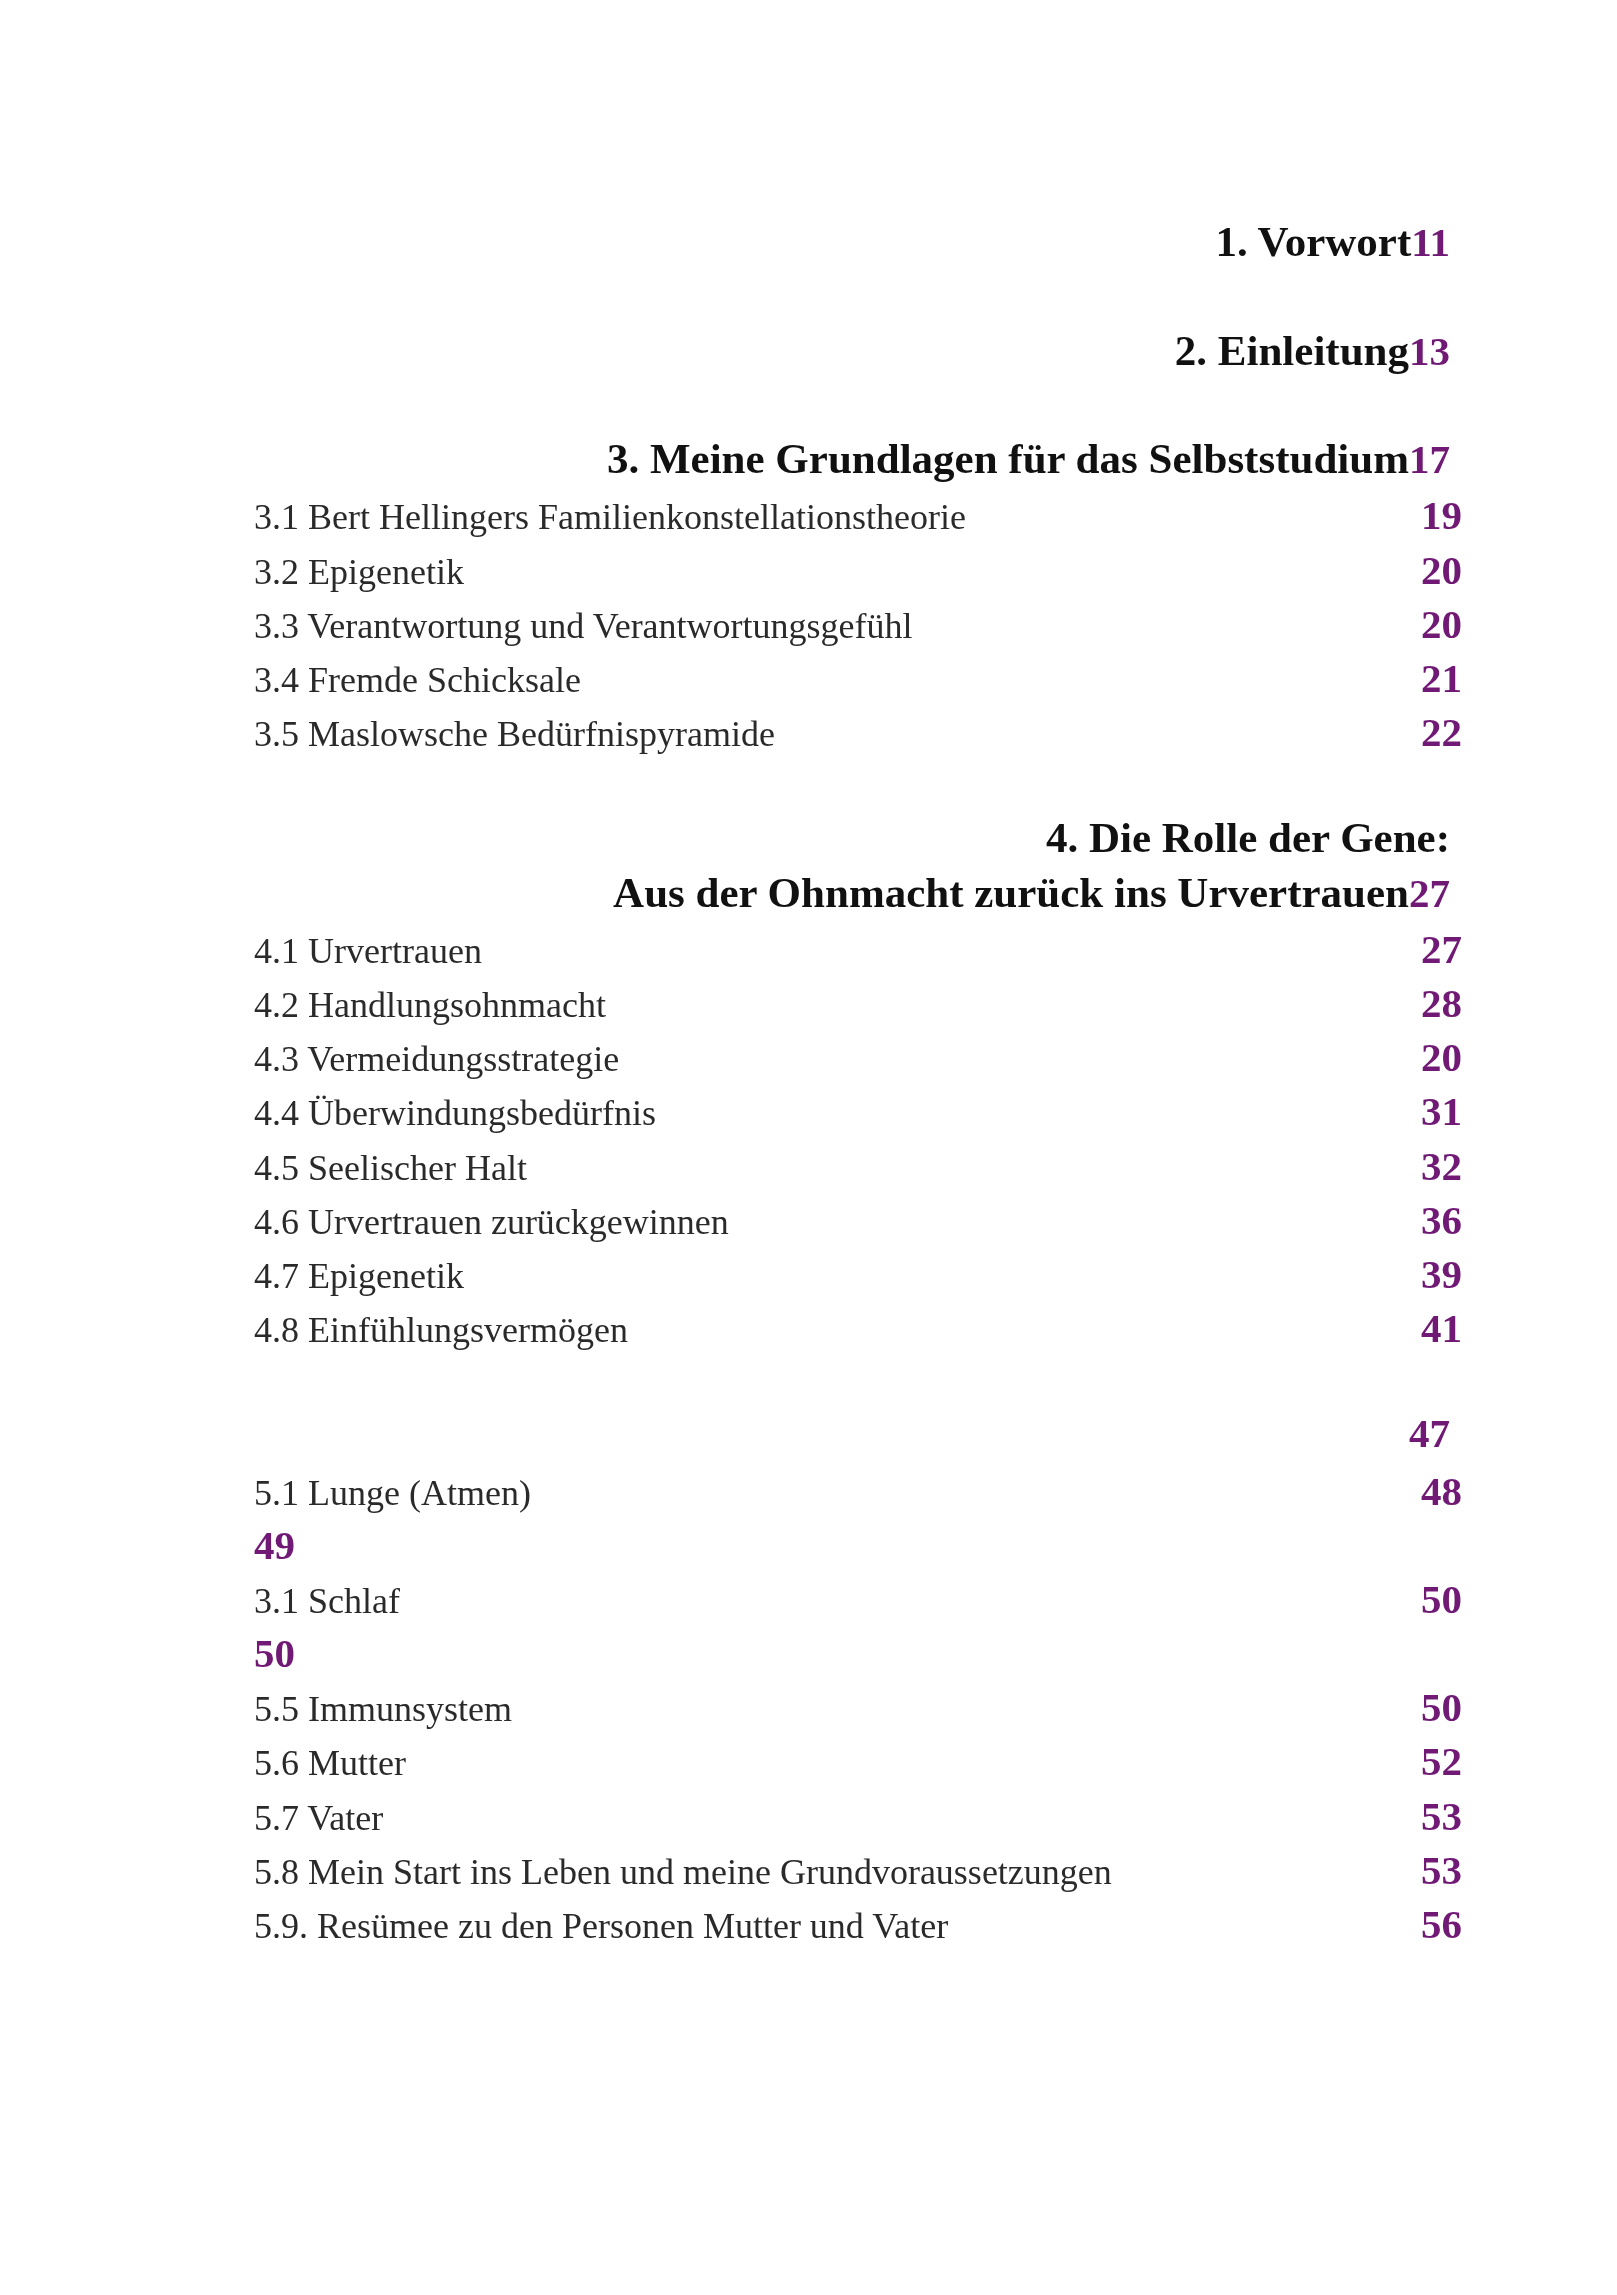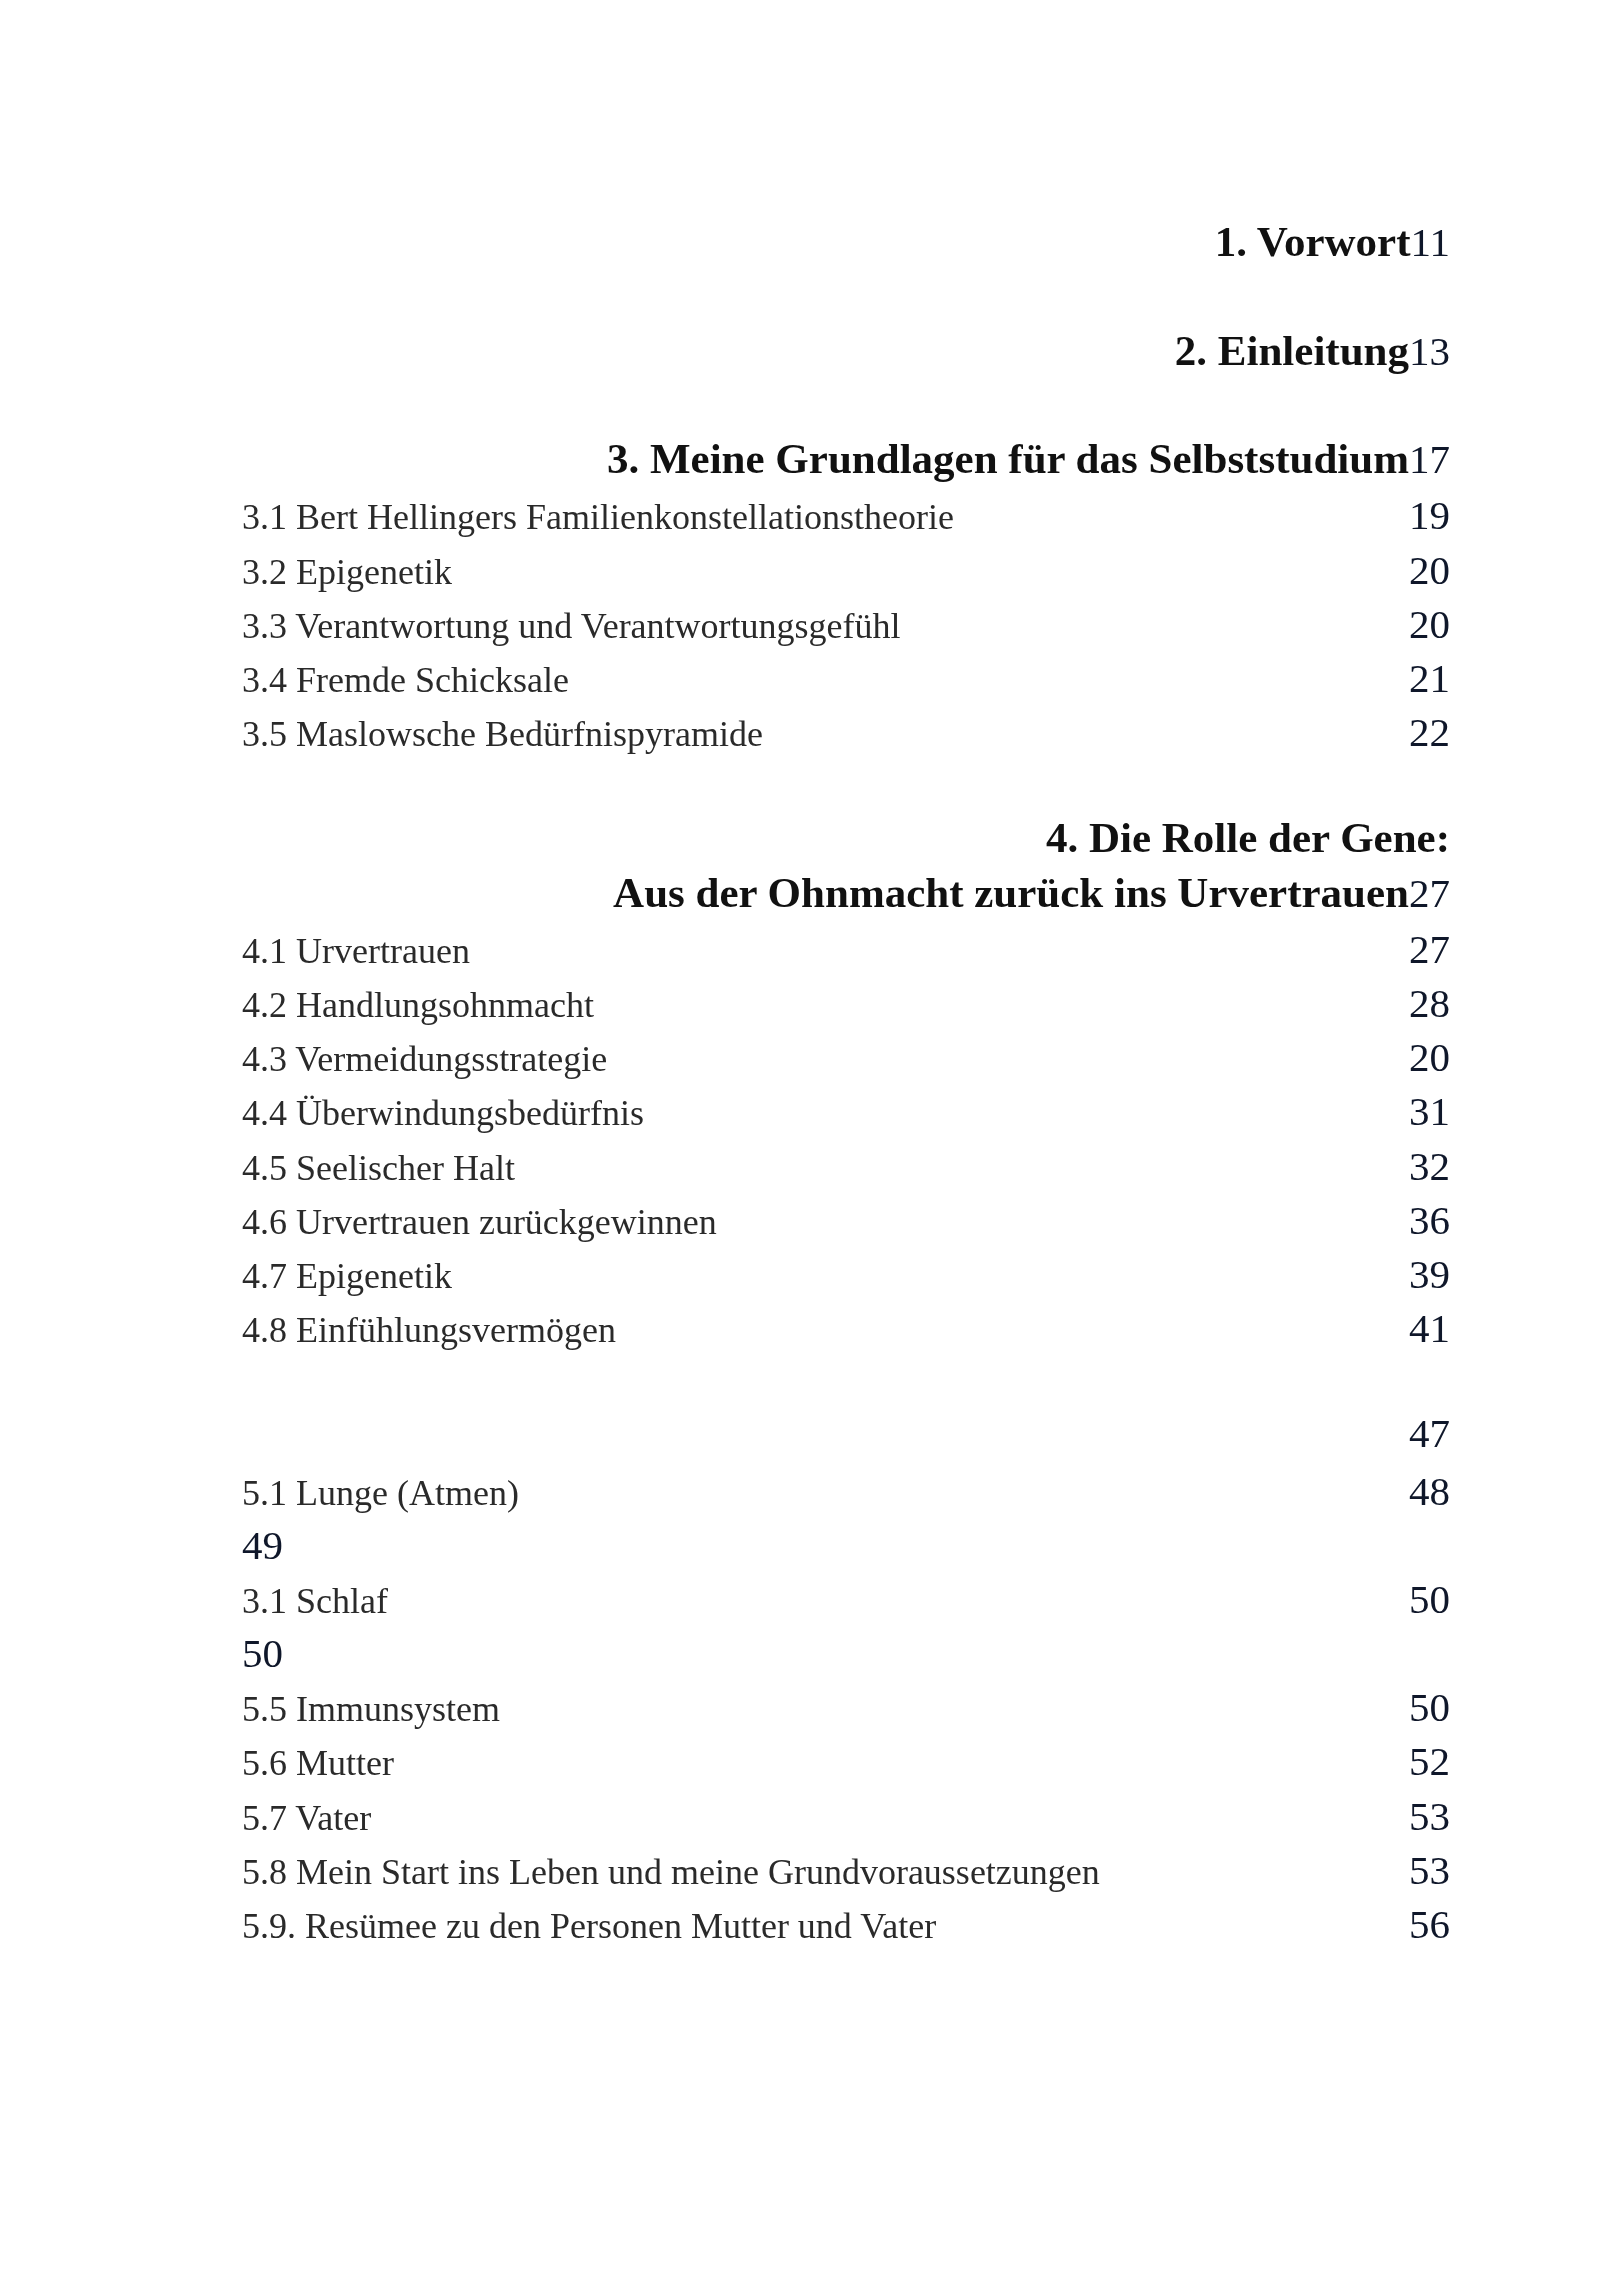--- a/index.html
+++ b/index.html
@@ -1,21 +1,21 @@
 <!DOCTYPE html>
 <html style="font-size:7.4px"><head>
 <meta charset="utf-8">
 <style>
   html, body { margin:0; padding:0; }
   body { width:1618px; height:2295px; background:#ffffff; position:relative; overflow:hidden; font-family:"Liberation Serif","DejaVu Serif",serif; color:#1a1a1a; }
   .toc { position:absolute; left:242px; width:1208px; top:0; }
   .row { position:absolute; left:0; width:1208px; display:flex; justify-content:space-between; align-items:baseline; }
   .h { font-weight:bold; font-size:43px; color:#111;justify-content:flex-end; }
-  .s { font-size:36px; color:#2a2a2a; }
-  .pg { font-weight:normal; font-size:41px; color:#0f172a; text-align:right; }
+  .s { font-size:36px; color:#2a2a2a;margin-left:12px; }
+  .pg { font-weight:bold; font-size:41px; color:#701a75; text-align:right; }
   .row .label { white-space:nowrap; }
 </style>
 </head>
 <body>
 
 <div class="toc">
 
   <div class="row h" style="top:217px">
     <span class="label">1. Vorwort</span>
     <span class="pg">11</span>

